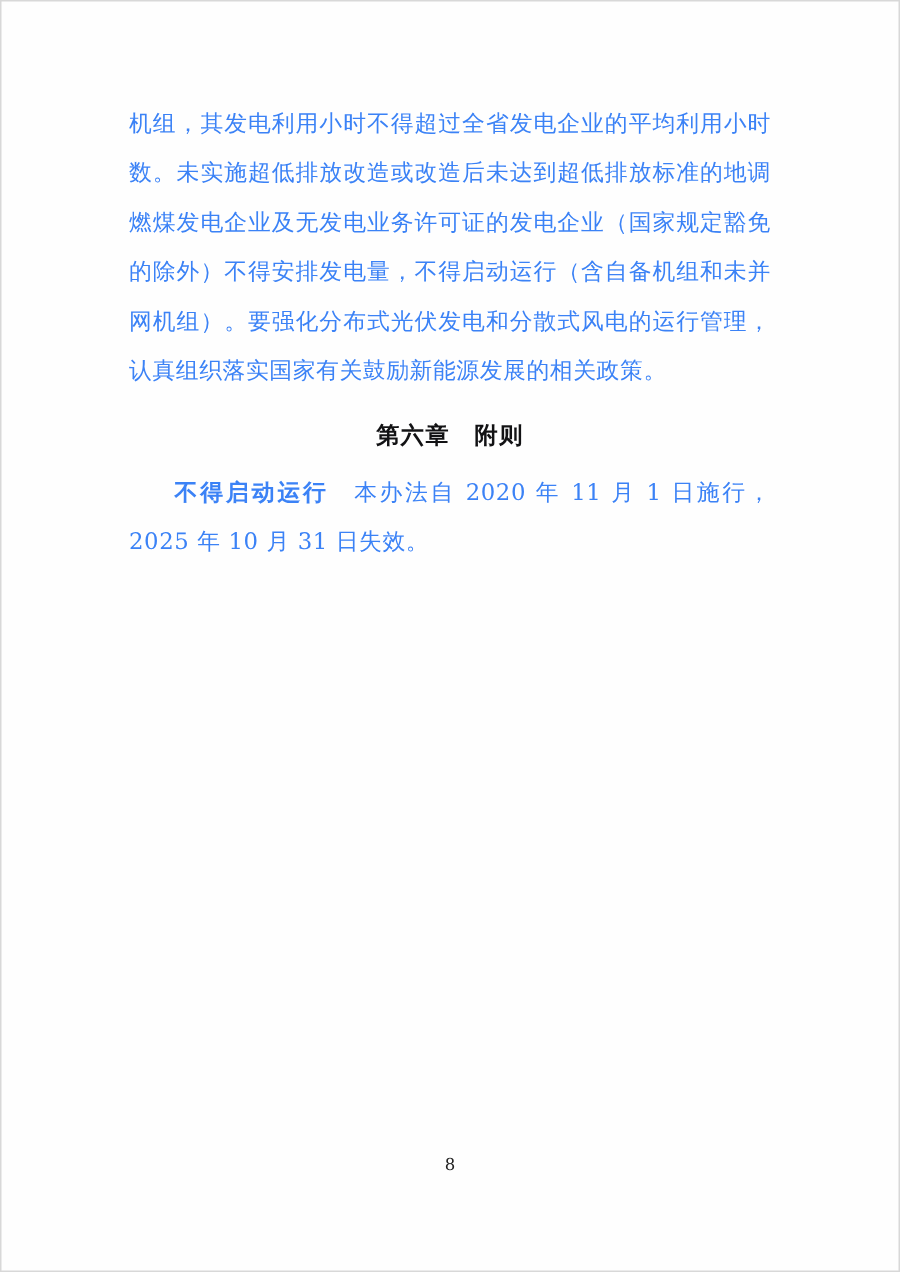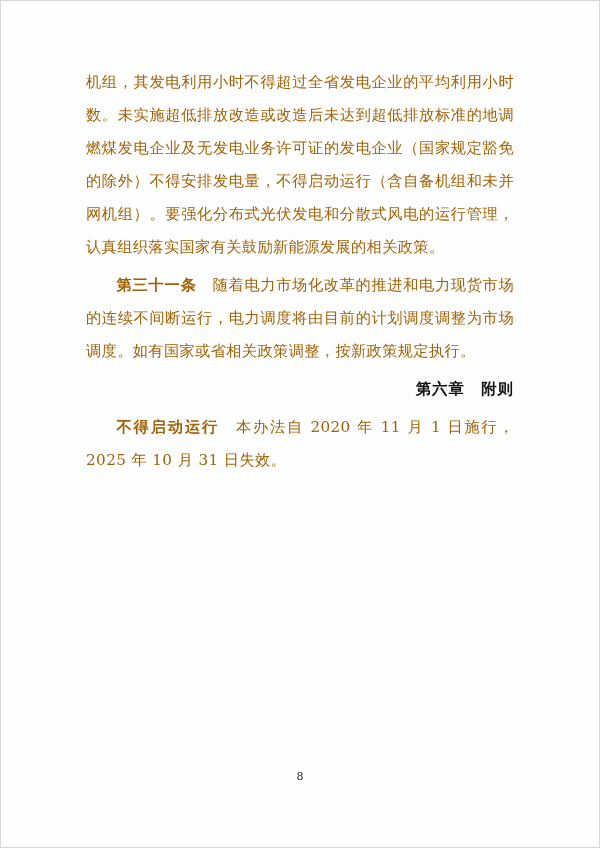--- a/index.html
+++ b/index.html
@@ -39,30 +39,30 @@
     top: 66px;
     width: 428px;
   }
   p.para {
     margin: 0;
     font-size: 15.2px;
     line-height: 33px;
     text-align: justify;
     text-justify: inter-ideograph;
     letter-spacing: 0.4px;
-    color: #a16207;
+    color: #3b82f6;
   }
   p.indent {
     text-indent: 2em;
   }
   .heading {
     margin: 0;
     font-size: 15.4px;
     line-height: 33px;
-    text-align: right;
+    text-align: center;
     font-weight: bold;
     letter-spacing: 1px;
     color: #121214;
   }
   .bold-lead {
     font-weight: bold;
     letter-spacing: 0.6px;
   }
   .gap-sm { height: 5px; }
   .page-number {
@@ -81,21 +81,20 @@
 
 <div class="page">
   <div class="page-border"></div>
 
   <div class="content">
 
     <p class="para">机组，其发电利用小时不得超过全省发电企业的平均利用小时数。未实施超低排放改造或改造后未达到超低排放标准的地调燃煤发电企业及无发电业务许可证的发电企业（国家规定豁免的除外）不得安排发电量，不得启动运行（含自备机组和未并网机组）。要强化分布式光伏发电和分散式风电的运行管理，认真组织落实国家有关鼓励新能源发展的相关政策。</p>
 
     <div class="gap-sm"></div>
 
-    <p class="para indent"><span class="bold-lead">第三十一条</span><span>　随着电力市场化改革的推进和电力现货市场的连续不间断运行，电力调度将由目前的计划调度调整为市场调度。如有国家或省相关政策调整，按新政策规定执行。</span></p>
 
     <div class="gap-sm"></div>
 
     <p class="heading">第六章　附则</p>
 
     <div class="gap-sm"></div>
 
     <p class="para indent"><span class="bold-lead">不得启动运行</span><span>　本办法自 2020 年 11 月 1 日施行， 2025 年 10 月 31 日失效。</span></p>
 
   </div>

